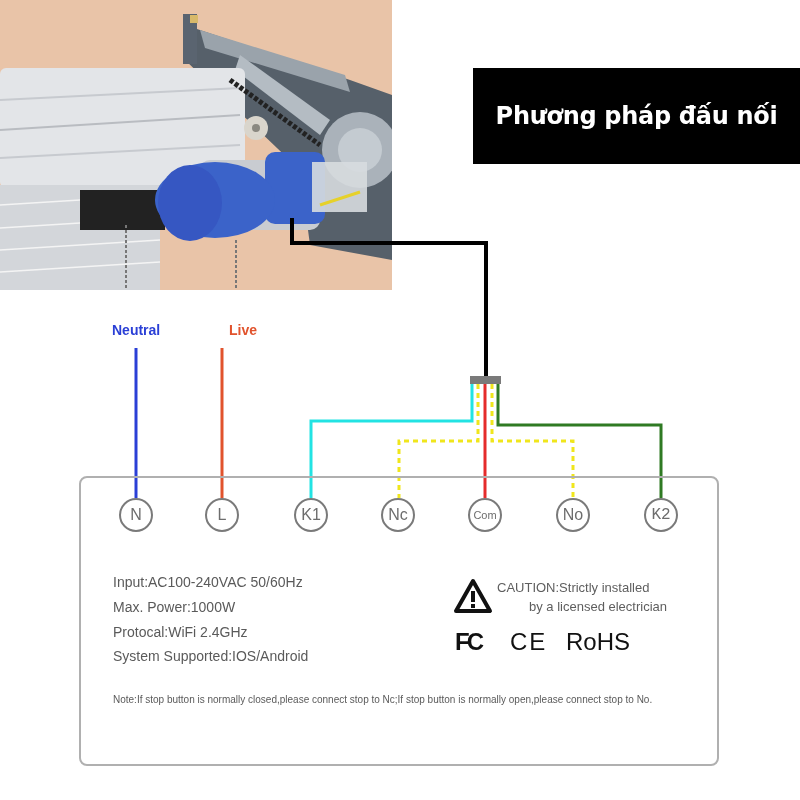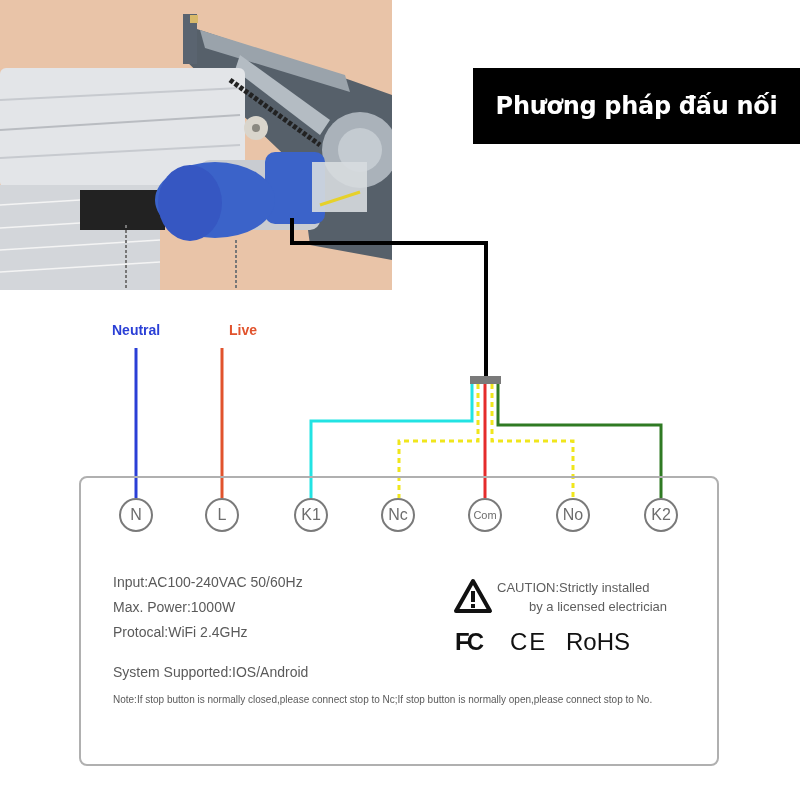--- a/index.html
+++ b/index.html
@@ -1,19 +1,19 @@
 <!DOCTYPE html>
 <html><head>
 <meta charset="utf-8">
 <style>
   html, body { margin: 0; padding: 0; }
   body { width: 800px; height: 800px; background: #ffffff; position: relative; overflow: hidden; font-family: "Liberation Sans", sans-serif; }
   .abs { position: absolute; }
   #photo { left: 0; top: 0; width: 392px; height: 290px; background: #e9c4a8; overflow: hidden; }
-  #title-box { left: 473px; top: 68px; width: 327px; height: 76px; background: #000; color: #fff; display: flex; align-items: center; justify-content: center; font-family: "DejaVu Sans", sans-serif; font-weight: bold; font-size: 24px; letter-spacing: -0.3px; }
+  #title-box { left: 473px; top: 68px; width: 327px; height: 96px; background: #000; color: #fff; display: flex; align-items: center; justify-content: center; font-family: "DejaVu Sans", sans-serif; font-weight: bold; font-size: 24px; letter-spacing: -0.3px; }
   .wire-label { font-size: 14px; font-weight: bold; text-align: center; }
   #lbl-neutral { left: 112px; top: 322px; color: #2a3fd6; }
   #lbl-live { left: 209px; top: 322px; color: #e1532d; padding-left: 20px; }
   #panel { left: 79px; top: 476px; width: 640px; height: 290px; border: 2px solid #b0b0b0; border-radius: 8px; box-sizing: border-box; }
   .terminal { position: absolute; width: 34px; height: 34px; border: 2.5px solid #7a7a7a; border-radius: 50%; box-sizing: border-box; display: flex; align-items: center; justify-content: center; color: #6d6d6d; font-size: 16px; background: #fff; }
   .terminal.small { font-size: 11px; }
   .spec { position: absolute; left: 113px; font-size: 14px; color: #5a5a5a; }
   .caution { position: absolute; font-size: 13px; color: #5e5e5e; }
   .cert { position: absolute; top: 628px; font-size: 24px; color: #111; font-weight: bold; }
   #note { left: 113px; top: 690px; width: 590px; font-size: 10px; color: #5a5a5a; line-height: 19px; }
@@ -105,28 +105,28 @@
   </div>
 <div class="terminal" style="left:381px; top:498px;">
     <span>Nc</span>
   </div>
 <div class="terminal small" style="left:468px; top:498px;">
     <span>Com</span>
   </div>
 <div class="terminal" style="left:556px; top:498px;">
     <span>No</span>
   </div>
-<div class="terminal" style="left:644px; top:498px;">
+<div class="terminal" style="left:644px; top:498px;font-family:Liberation Mono, monospace;">
     <span>K2</span>
   </div>
 
 <div class="spec" style="top:574px;">Input:AC100-240VAC 50/60Hz</div>
 <div class="spec" style="top:599px;">Max. Power:1000W</div>
 <div class="spec" style="top:624px;">Protocal:WiFi 2.4GHz</div>
-<div class="spec" style="top:648px;margin-top:16px;">System Supported:IOS/Android</div>
+<div class="spec" style="top:648px;">System Supported:IOS/Android</div>
 
 <svg class="abs" style="left:453px; top:578px;" width="40" height="36" viewBox="0 0 40 36">
   <polygon points="20,3 37,33 3,33" fill="none" stroke="#111" stroke-width="4" stroke-linejoin="round"></polygon>
   <rect x="18" y="13" width="4" height="11" fill="#111"></rect>
   <rect x="18" y="26" width="4" height="4" fill="#111"></rect>
 </svg>
 <div class="caution" style="left:497px; top:580px;">CAUTION:Strictly installed</div>
 <div class="caution" style="left:497px; top:599px;padding-left:32px;">by a licensed electrician</div>
 
 <div class="cert" style="left:455px; letter-spacing:-3px;">FC</div>

